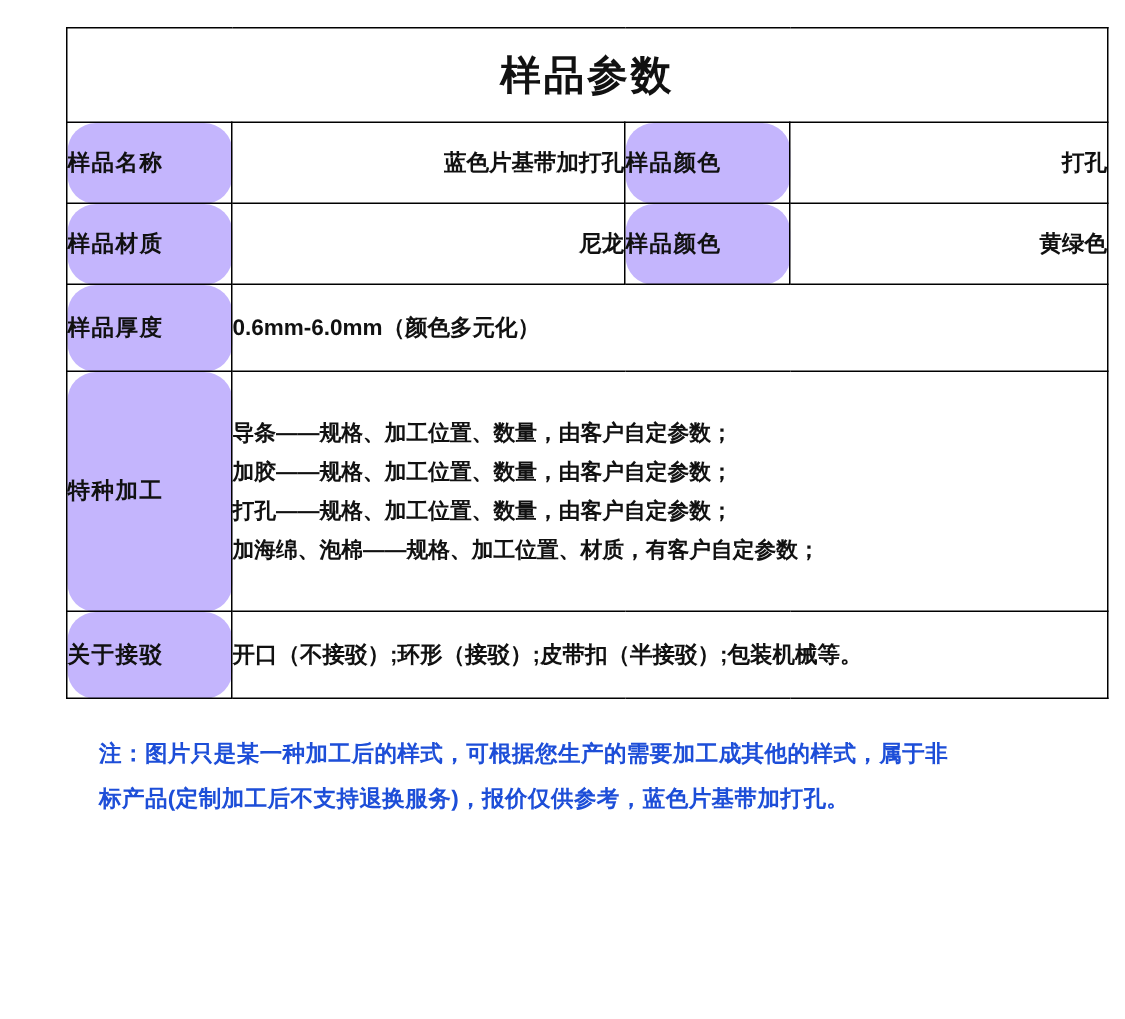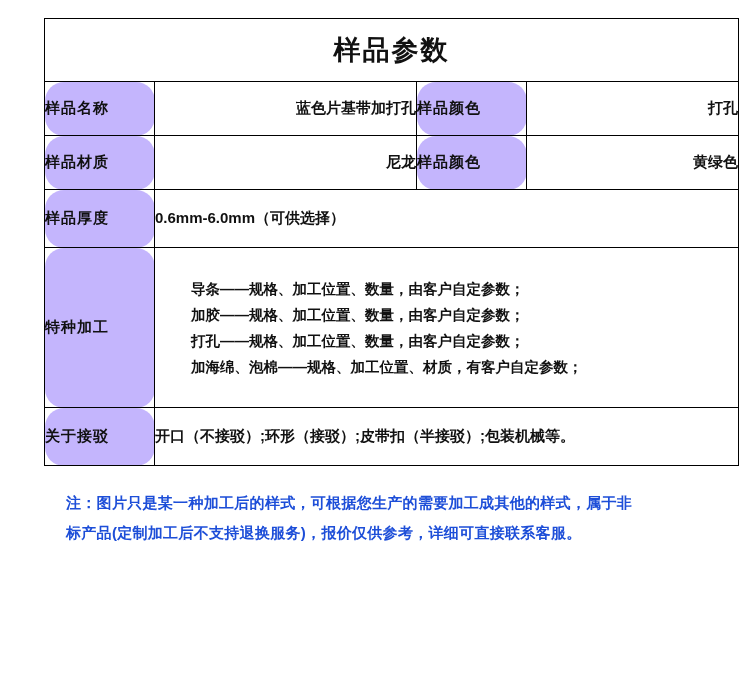--- a/index.html
+++ b/index.html
@@ -63,21 +63,21 @@
   .row-h58 { height: 58px; }
   .row-h68 { height: 68px; }
   .row-h160 { height: 160px; }
   .multiline {
     font-size: 14.5px;
     font-weight: bold;
     line-height: 26px;
     padding-left: 18px;
     background: #ffffff;
   }
-  .multiline div { white-space: nowrap; margin-left: 36px; }
+  .multiline div { white-space: nowrap; }
   .note {
     margin-top: 22px;
     font-size: 15px;
     font-weight: bold;
     line-height: 30px;
     letter-spacing: 0.3px;
     color: #1d4ed8;
     padding: 0 18px 0 22px;
   }
 </style>
@@ -107,21 +107,21 @@
 
       <tr class="row-h54">
         <td class="label">样品材质</td>
         <td class="value-center">尼龙</td>
         <td class="label">样品颜色</td>
         <td class="value-center">黄绿色</td>
       </tr>
 
       <tr class="row-h58">
         <td class="label">样品厚度</td>
-        <td class="value" colspan="3">0.6mm-6.0mm（可供选择）</td>
+        <td class="value" colspan="3">0.6mm-6.0mm（颜色多元化）</td>
       </tr>
 
 
       <tr class="row-h160">
         <td class="label">特种加工</td>
         <td class="multiline" colspan="3">
           <div>导条——规格、加工位置、数量，由客户自定参数；</div>
           <div>加胶——规格、加工位置、数量，由客户自定参数；</div>
           <div>打孔——规格、加工位置、数量，由客户自定参数；</div>
           <div>加海绵、泡棉——规格、加工位置、材质，有客户自定参数；</div>
@@ -130,16 +130,16 @@
 
       <tr class="row-h58">
         <td class="label">关于接驳</td>
         <td class="value" colspan="3">开口（不接驳）;环形（接驳）;皮带扣（半接驳）;包装机械等。</td>
       </tr>
     </tbody>
   </table>
 
   <div class="note">
     <div>注：图片只是某一种加工后的样式，可根据您生产的需要加工成其他的样式，属于非</div>
-    <div>标产品(定制加工后不支持退换服务)，报价仅供参考，详细可直接联系客服。</div>
+    <div>标产品(定制加工后不支持退换服务)，报价仅供参考，蓝色片基带加打孔。</div>
   </div>
 
 </div>
 
 </body></html>

